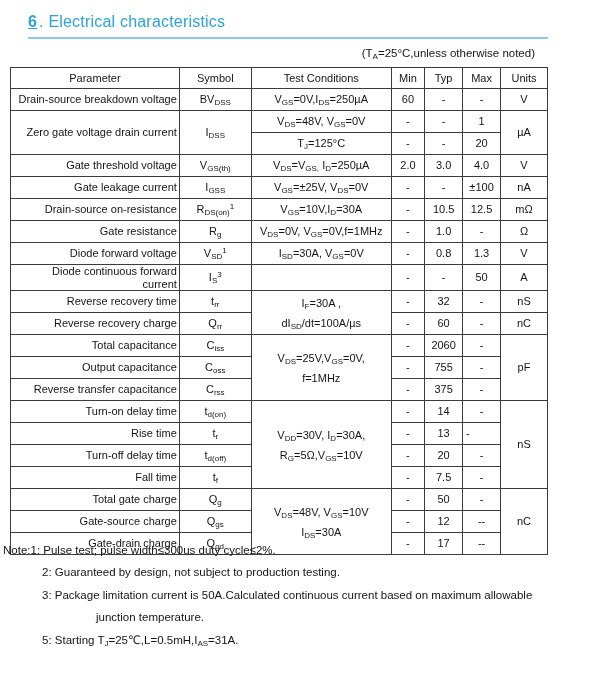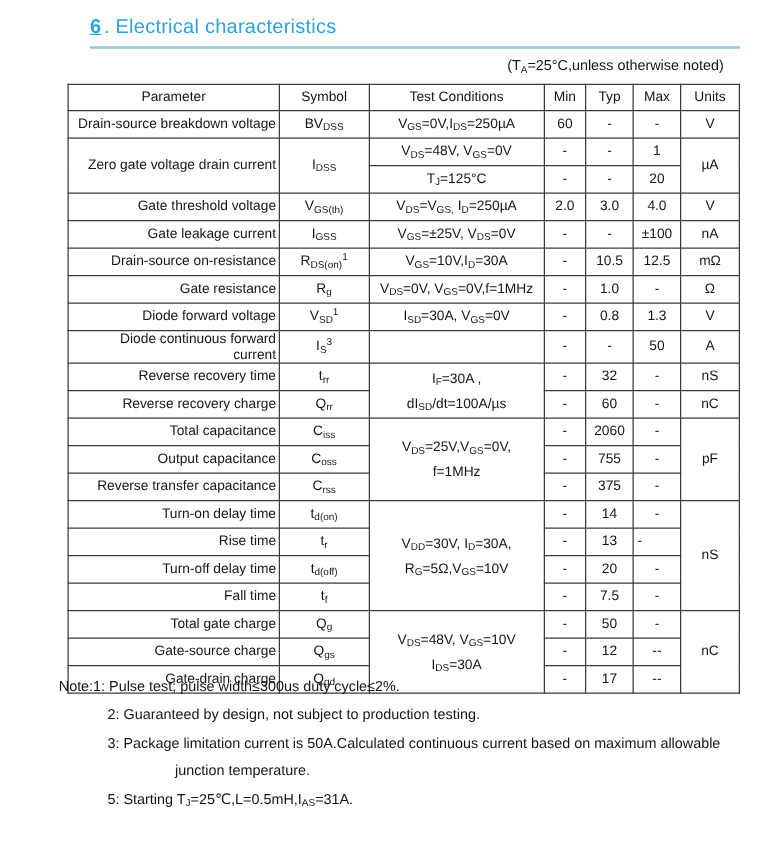--- a/index.html
+++ b/index.html
@@ -1,17 +1,17 @@
 <!DOCTYPE html>
 <html><head>
 <meta charset="utf-8">
 <style>
   html,body{margin:0;padding:0;background:#fff;}
   .page{position:relative;width:548px;height:674px;background:#ffffff;
-        font-family:"Liberation Sans","DejaVu Sans",sans-serif;color:#151515;overflow:hidden;margin-left:44px;}
+        font-family:"Liberation Sans","DejaVu Sans",sans-serif;color:#151515;overflow:hidden;}
 
   
   .title{position:absolute;left:28px;top:13px;font-size:16px;color:#2ba3dc;letter-spacing:.2px;}
   .t-num{font-weight:bold;text-decoration:underline;margin-right:2px;}
   .rule{position:absolute;left:28px;top:37px;width:557px;height:2px;background:#8cc9e6;}
 
   
   .cond-note{position:absolute;top:47px;right:13px;font-size:11.5px;color:#151515;text-align:center;}
 
   

